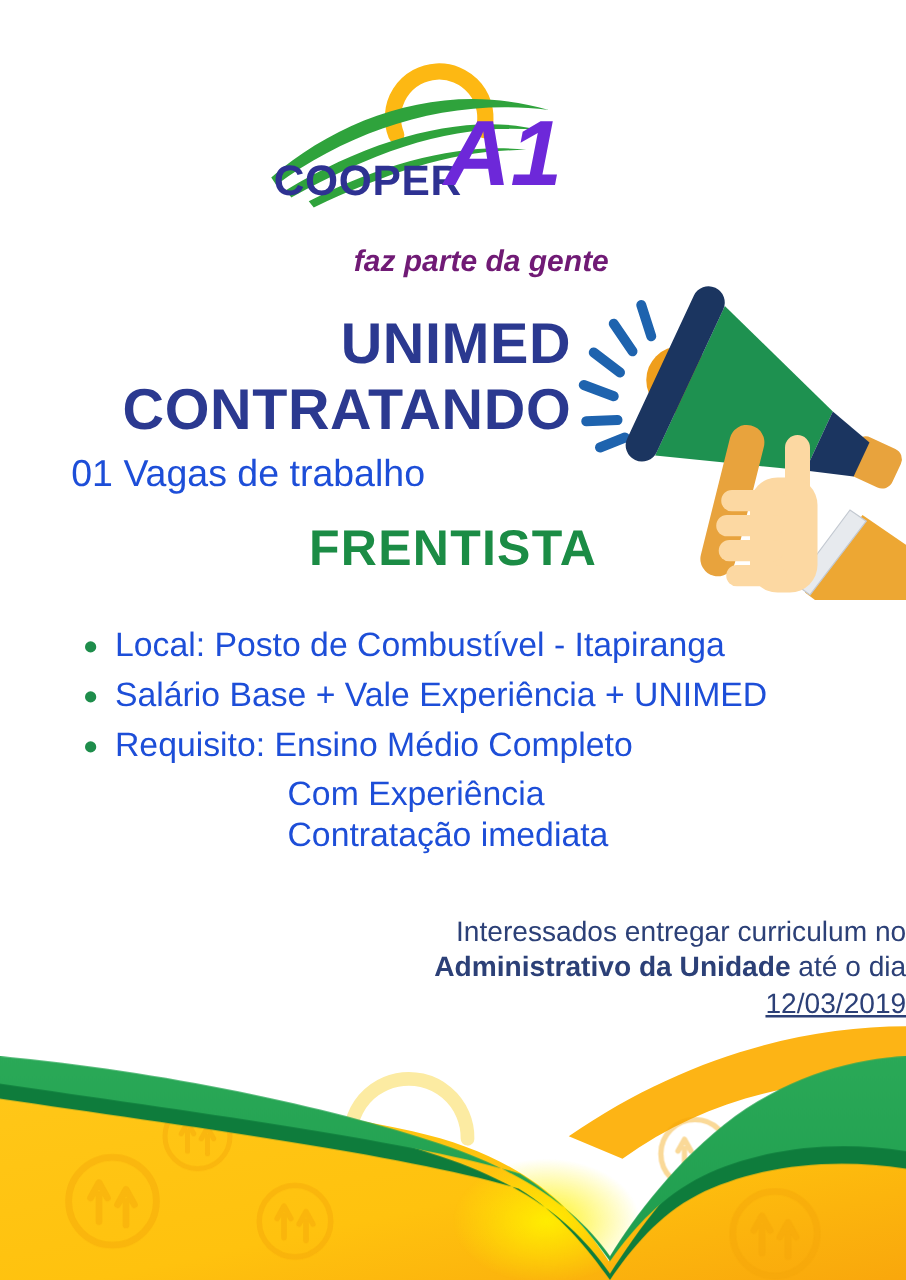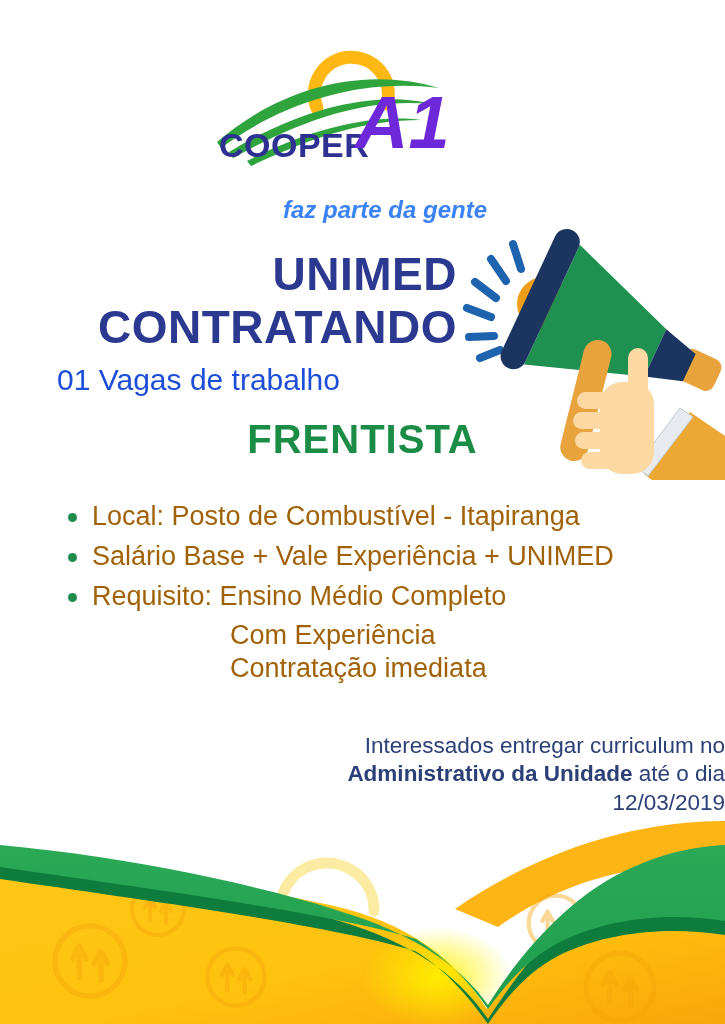--- a/index.html
+++ b/index.html
@@ -15,52 +15,52 @@
   .logo .brand{
     position:absolute;left:14px;top:90px;
     font-size:34px;font-weight:bold;letter-spacing:.5px;color:#2e3192;
   }
   .logo .brand-suffix{
     position:absolute;left:150px;top:50px;
     font-size:74px;font-weight:bold;font-style:italic;color:#6d28d9;line-height:1;
   }
   .logo .tagline{
     position:absolute;left:78px;top:160px;width:220px;
-    font-size:24px;font-weight:bold;font-style:italic;color:#3b82f6;
+    font-size:24px;font-weight:bold;font-style:italic;color:#701a75;
   }
   
   .headline{
     position:absolute;left:55px;top:248px;width:402px;
     text-align:right;color:#2b3990;font-weight:bold;
     font-size:46px;line-height:53px;letter-spacing:.5px;
   }
   .subtitle{
     position:absolute;left:57px;top:363px;
     font-size:30px;color:#1d4ed8;
   }
   .job-title{
     position:absolute;left:0;top:417px;width:725px;text-align:center;
     font-size:40px;font-weight:bold;letter-spacing:1px;color:#1b8c45;
   }
   
-  .details{position:absolute;left:62px;top:496px;width:640px;color:#a16207;font-size:27px;}
+  .details{position:absolute;left:62px;top:496px;width:640px;color:#1d4ed8;font-size:27px;}
   .details .item{position:relative;padding-left:30px;line-height:40px;}
   .details .item::before{
     content:"";position:absolute;left:6px;top:17px;width:9px;height:9px;border-radius:50%;background:#1e8d4b;
   }
   .details .cont{padding-left:168px;line-height:33px;}
   .details .cont.first{margin-top:3px;}
   
   .footer{
     position:absolute;left:0;top:732px;width:725px;text-align:right;
     color:#2c4077;font-size:22.5px;line-height:28px;
   }
   .footer .bold{font-weight:bold;}
   .footer .rest{white-space:pre-wrap;}
-  .footer .date{display:inline-block;margin-top:1px;}
+  .footer .date{display:inline-block;margin-top:1px;text-decoration:underline;}
   
   .megaphone{position:absolute;left:432px;top:222px;width:293px;height:258px;}
   .waves{position:absolute;left:0;bottom:0;width:725px;height:215px;}
 </style>
 </head>
 <body>
 
 <div class="page">
 
   <div class="logo">

